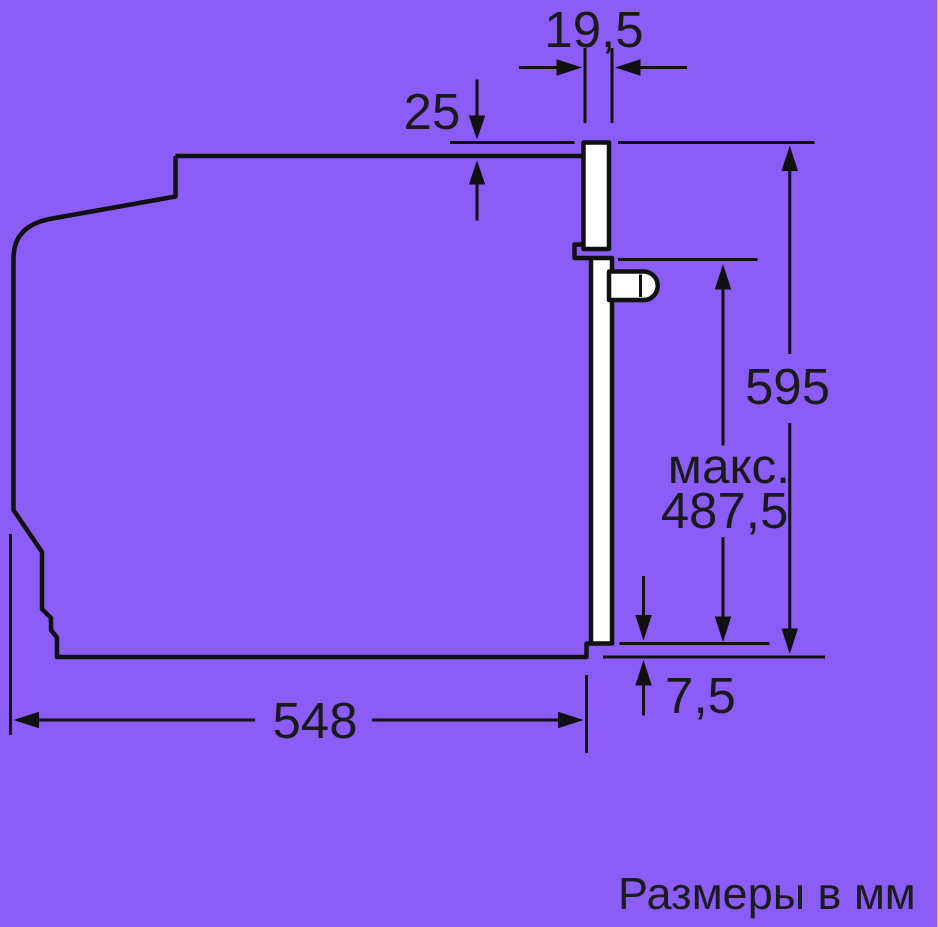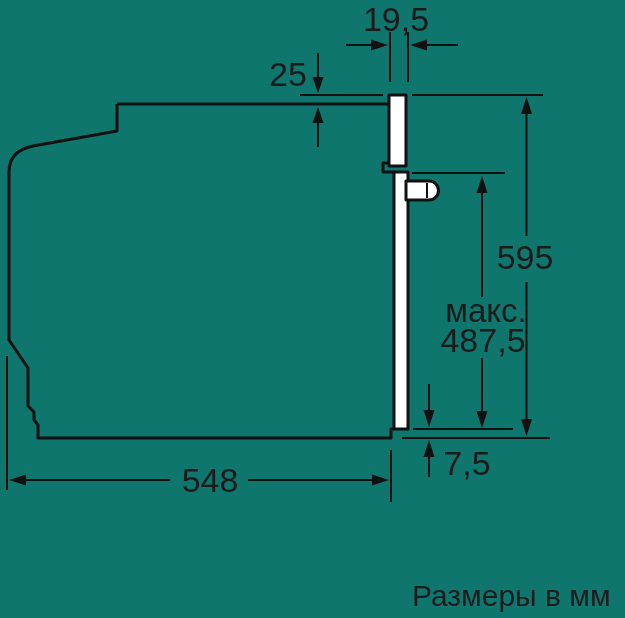--- a/index.html
+++ b/index.html
@@ -4,21 +4,21 @@
 <style>
   html, body {
     margin: 0;
     padding: 0;
     background: #ffffff;
   }
   .stage {
     position: relative;
     width: 625px;
     height: 618px;
-    background: #0f766e;
+    background: #8b5cf6;
     overflow: hidden;
     font-family: "Liberation Sans", sans-serif;
   }
   svg text {
     font-family: "Liberation Sans", sans-serif;
     fill: #1a1a1a;
   }
   .dim-num { font-size: 34px; }
   .dim-num-small { font-size: 33px; }
   .footer-text { font-size: 30px; fill: #1c1c1c; }

